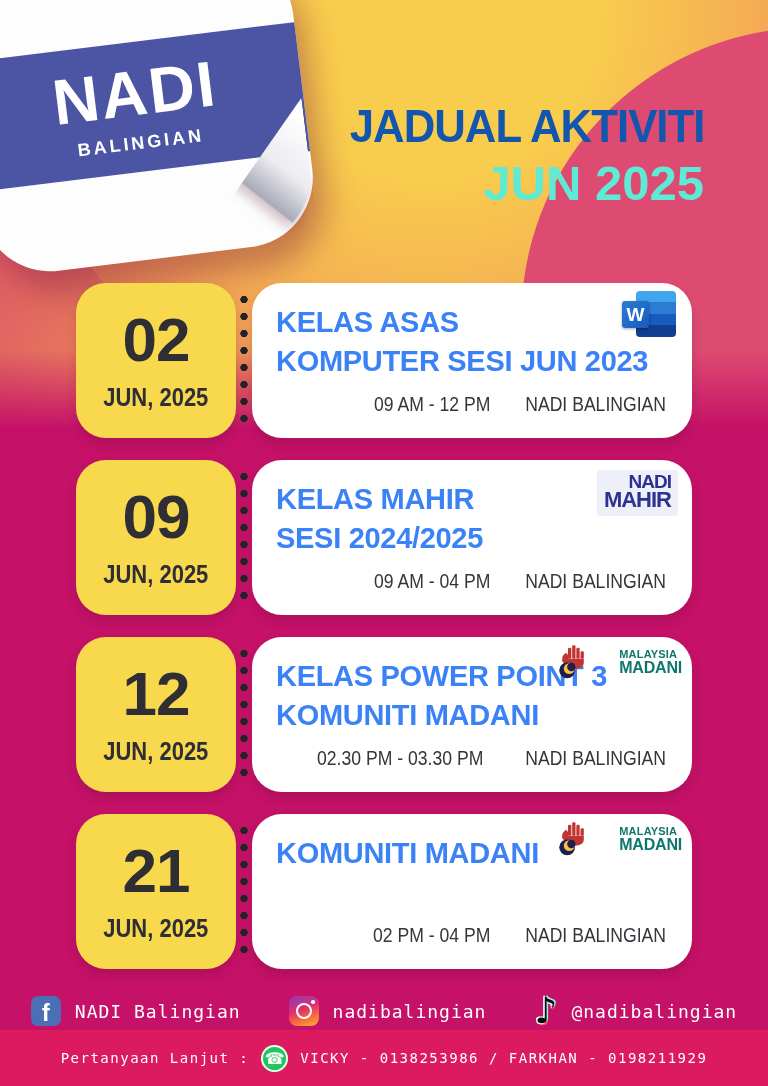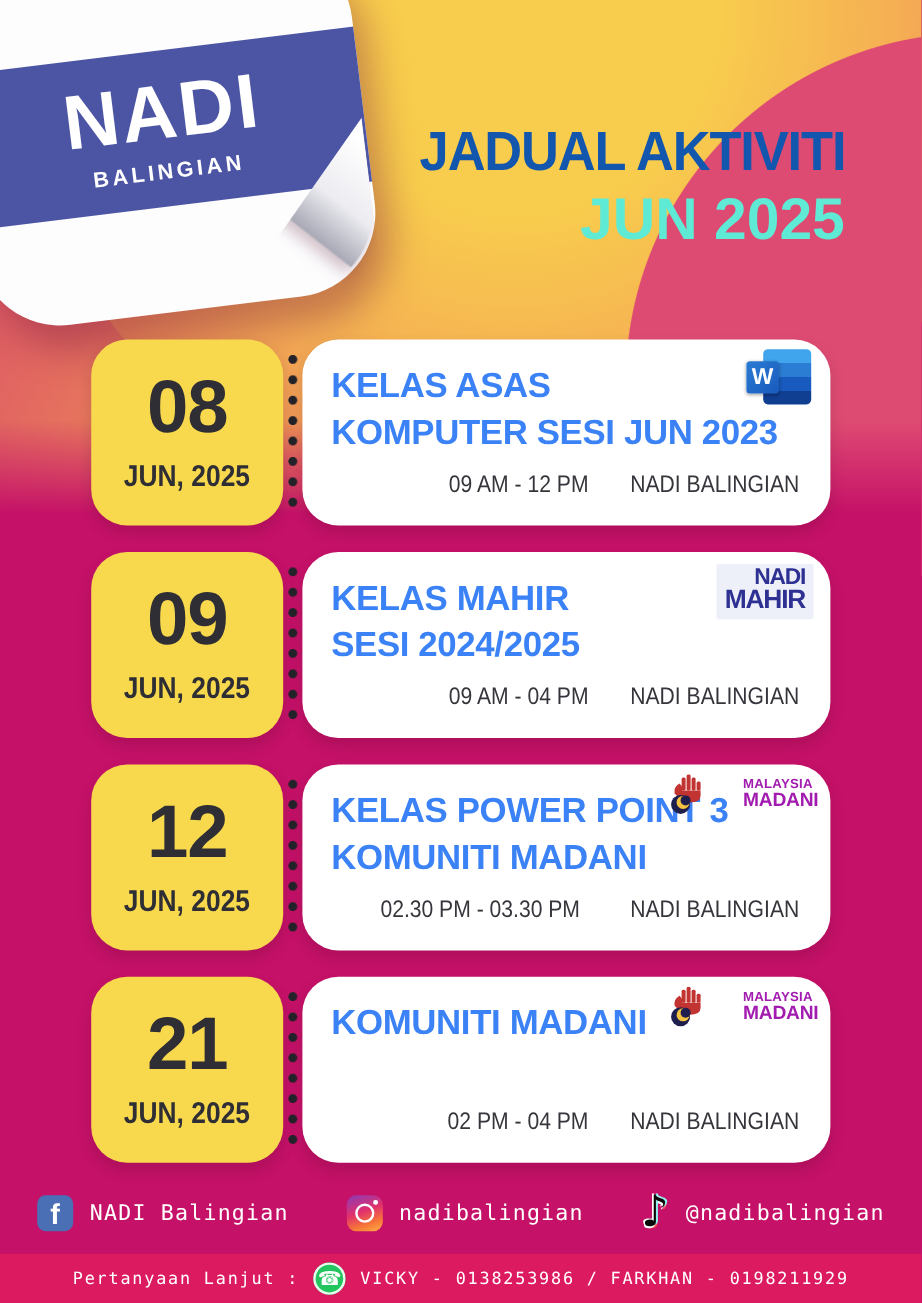--- a/index.html
+++ b/index.html
@@ -78,21 +78,21 @@
     background:linear-gradient(135deg,#2B7CD3,#185ABD); color:#fff; font-weight:700; font-size:19px;
     display:flex; align-items:center; justify-content:center; box-shadow:0 1px 3px rgba(0,0,0,.35);
   }
   .mahir-badge {
     position:absolute; top:10px; right:14px; background:#EDF0F9; padding:3px 7px 5px;
     text-align:right; line-height:.92; border-radius:2px;
   }
   .mahir1, .mahir2 { color:#2E3192; font-weight:800; letter-spacing:-1px; }
   .mahir1 { font-size:19px; } .mahir2 { font-size:22px; }
   .madani-badge { position:absolute; top:8px; right:10px; display:flex; align-items:center; gap:2px; }
-  .madani-text { line-height:.95; color:#a21caf; text-align:left;margin-left:29px; }
+  .madani-text { line-height:.95; color:#0f766e; text-align:left;margin-left:29px; }
   .mt1 { font-size:11px; font-weight:700; letter-spacing:.2px; }
   .mt2 { font-size:16px; font-weight:800; letter-spacing:-.2px; }
   
   .socials { position:absolute; top:996px; left:0; right:0; display:flex; justify-content:center; align-items:center; gap:48px; }
   .social { display:flex; align-items:center; gap:14px; }
   .handle { color:#fff; font-family:"DejaVu Sans Mono", monospace; font-size:18px; letter-spacing:1px; }
   .fb-icon {
     width:30px; height:30px; border-radius:7px; background:#4A6FB5; color:#fff;
     display:flex; align-items:flex-end; justify-content:center; font-weight:700; font-size:24px; line-height:1.1;
     overflow:hidden;
@@ -102,21 +102,21 @@
     background:linear-gradient(160deg,#8A3AB9 0%,#E1306C 45%,#F77737 75%,#FCAF45 100%);
   }
   .ig-icon::before { content:""; position:absolute; inset:7px; border:2.5px solid #fff; border-radius:50%; }
   .ig-icon::after  { content:""; position:absolute; top:4px; right:4px; width:3.5px; height:3.5px; background:#fff; border-radius:50%; }
   .tt-icon {
     color:#0a0a0a; font-size:36px; line-height:30px; font-family:"DejaVu Sans", sans-serif;
     text-shadow:-1.5px -1px 0 #fff, 1.5px -1px 0 #8ff3ef, -1px 1px 0 #fff, 1px 1.5px 0 #f55;
   }
   
   .contact {
-    position:absolute; left:0; right:0; bottom:0; height:41px; background:#DC1A5F;
+    position:absolute; left:0; right:0; bottom:0; height:56px; background:#DC1A5F;
     display:flex; align-items:center; justify-content:center; gap:12px;
   }
   .contact-label, .contact-numbers { color:#fff; font-family:"DejaVu Sans Mono", monospace; font-size:14px; letter-spacing:1.5px; }
   .wa-icon {
     width:27px; height:27px; border-radius:50%; background:#23C55E; color:#fff;
     display:flex; align-items:center; justify-content:center; font-size:16px;
     box-shadow:0 0 0 2px rgba(255,255,255,.9) inset;
   }
 </style>
 </head>
@@ -136,21 +136,21 @@
 
 <div class="title">
   <span class="title-l1">JADUAL AKTIVITI</span>
   <span class="title-l2">JUN 2025</span>
 </div>
 
 <div class="events">
 
   <div class="event-row">
     <div class="date-box">
-      <div class="day">08</div>
+      <div class="day">02</div>
       <div class="mdate">JUN, 2025</div>
     </div>
     <div class="dots"></div>
     <div class="card">
       <div class="word-badge">
         <div class="word-doc"></div>
         <div class="word-tile">W</div>
       </div>
       <div class="card-title">
         <div>KELAS ASAS</div>

